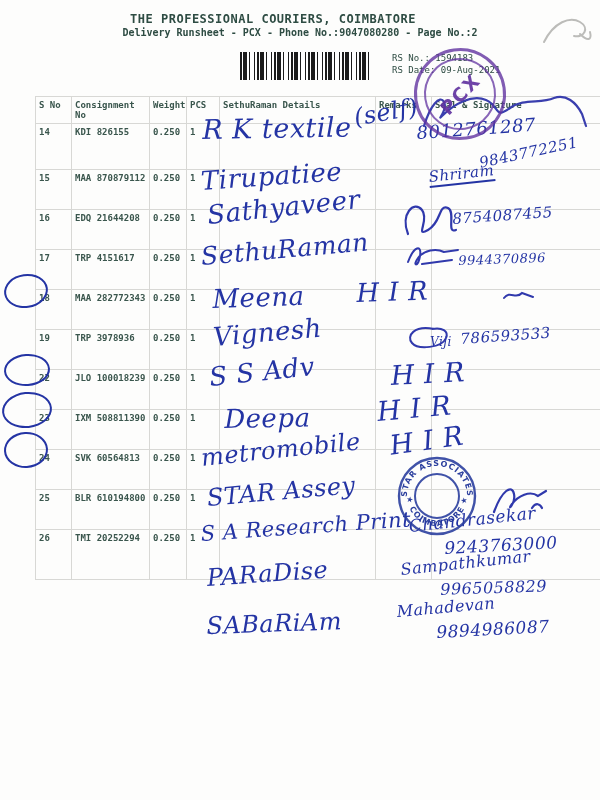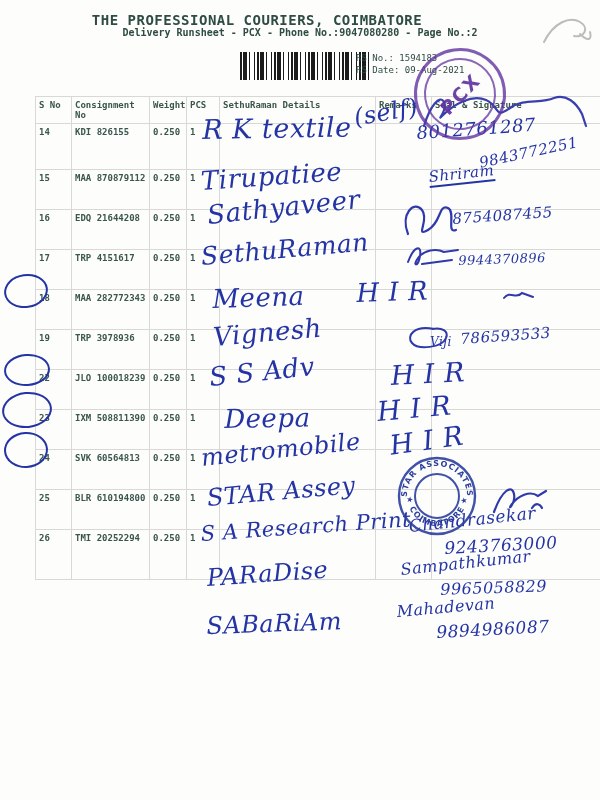--- a/index.html
+++ b/index.html
@@ -1,24 +1,24 @@
 <!DOCTYPE html>
 <html><head>
 <meta charset="utf-8">
 <style>
   html,body{margin:0;padding:0;background:#e9e9e7;}
   .page{position:relative;width:600px;height:800px;background:#fdfdfc;overflow:hidden;
         font-family:"DejaVu Sans Mono",monospace;color:#2e4c43;}
   .title{position:absolute;left:0;top:12px;width:514px;text-align:center;
-         font-size:14px;font-weight:bold;letter-spacing:.5px;}
+         font-size:12px;font-weight:bold;letter-spacing:.5px;padding-left:16px;}
   .subtitle{position:absolute;left:0;top:27px;width:600px;text-align:center;
             font-size:10px;font-weight:bold;}
   .info{position:absolute;left:16px;top:42px;font-size:10.5px;line-height:13px;}
   .info .b{font-weight:bold;}
-  .rsblock{position:absolute;left:356px;top:52px;font-size:9px;line-height:12px;}
+  .rsblock{position:absolute;left:392px;top:52px;font-size:9px;line-height:12px;}
   .barcode{position:absolute;left:240px;top:52px;width:130px;height:28px;
            background:repeating-linear-gradient(90deg,#1c1c1c 0 2px,#fff 2px 3px,
            #1c1c1c 3px 7px,#fff 7px 9px,#1c1c1c 9px 10px,#fff 10px 14px,
            #1c1c1c 14px 15px,#fff 15px 17px);}
   table{position:absolute;left:12px;top:96px;width:576px;border-collapse:collapse;table-layout:fixed;margin-left:23px;}
   th,td{border:1px solid #d8d8d5;font-size:9px;font-weight:bold;color:#3a564d;
         text-align:left;vertical-align:top;padding:3px 3px;overflow:hidden;}
   thead tr{height:17px;}
   tbody tr{height:40px;padding-left:33px;}
   tbody tr:first-child{height:46px;}

